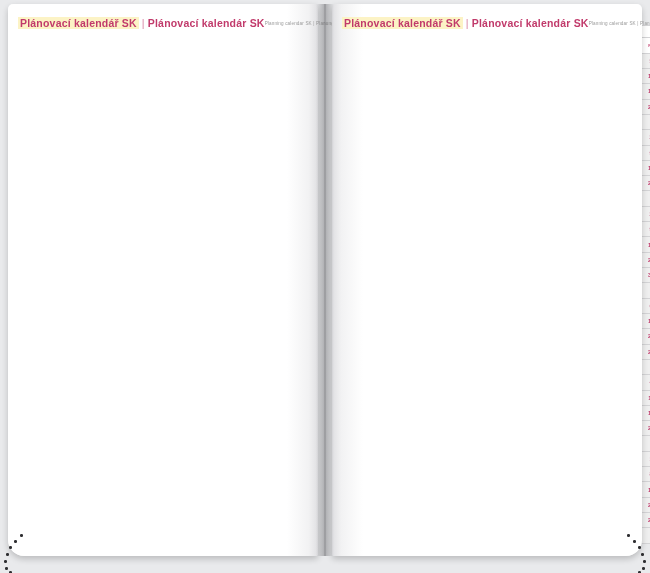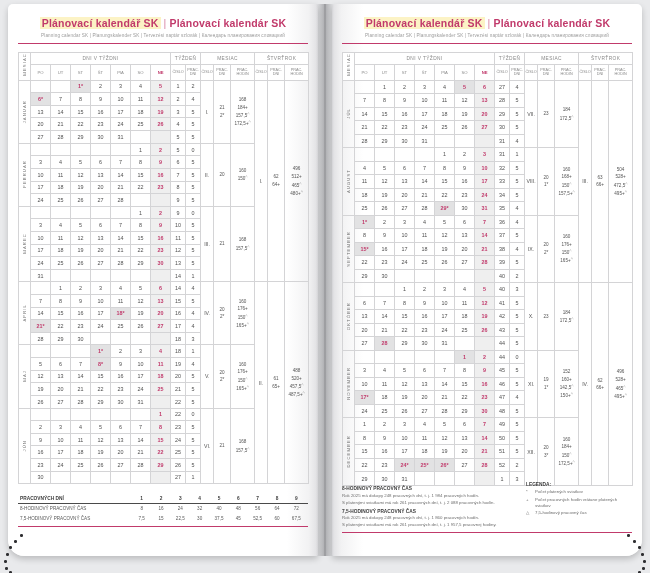--- a/index.html
+++ b/index.html
@@ -5,21 +5,21 @@
   :root{ --accent:#c13a6b; --sunday:#efefef; --holiday:#e2e2e3; --hl:#fcf3c5; }
   *{box-sizing:border-box; -webkit-text-size-adjust:none;}
   html,body{margin:0;padding:0;}
   body{width:650px;height:573px;background:#e9eaec;font-family:"Liberation Sans",sans-serif;overflow:hidden;position:relative;}
   .book{position:absolute;left:8px;top:4px;width:634px;height:552px;}
   .page{position:absolute;top:0;width:310px;height:552px;background:#fff;box-shadow:0 3px 6px rgba(0,0,0,.20);}
   .page-left{left:0;border-radius:5px 2px 2px 16px;background:linear-gradient(to right,#fff 90%,#f2f2f3 97%,#dfdfe2 100%);}
   .page-right{right:0;border-radius:2px 5px 16px 2px;background:linear-gradient(to left,#fff 90%,#f2f2f3 97%,#dfdfe2 100%);}
   .gutter{position:absolute;left:50%;top:0;transform:translateX(-50%);width:18px;height:552px;
     background:linear-gradient(to right,rgba(0,0,0,0) 0%,rgba(60,60,65,.30) 42%,rgba(40,40,45,.45) 50%,rgba(60,60,65,.30) 58%,rgba(0,0,0,0) 100%);}
-  .pagein{padding:13px 10px 16px 10px;height:100%;display:flex;flex-direction:column;}
+  .pagein{padding:13px 10px 16px 10px;height:100%;display:flex;}
   .title{text-align:center;font-size:10.5px;font-weight:bold;color:var(--accent);letter-spacing:.2px;white-space:nowrap;}
   .title .hl1{background:var(--hl);padding:0 2px;}
   .title .sep{color:#d887a6;font-weight:normal;padding:0 3px;}
   .subtitle{text-align:center;font-size:4.6px;color:#9b9b9b;margin-top:3.5px;letter-spacing:.15px;white-space:nowrap;}
   .rule{height:1.5px;background:var(--accent);margin-top:5px;flex:none;}
   table.cal{border-collapse:collapse;width:290px;table-layout:fixed;margin-top:8px;}
   .cal th,.cal td{border:1px solid #d4d4d6;padding:0;text-align:center;vertical-align:middle;overflow:hidden;}
   .cal thead th{font-weight:normal;color:#8a8a8a;background:#fff;}
   .cal .ghead{font-size:4.8px;height:10px;letter-spacing:.4px;}
   .cal .sub{font-size:3.8px;height:14px;line-height:1.2;}

